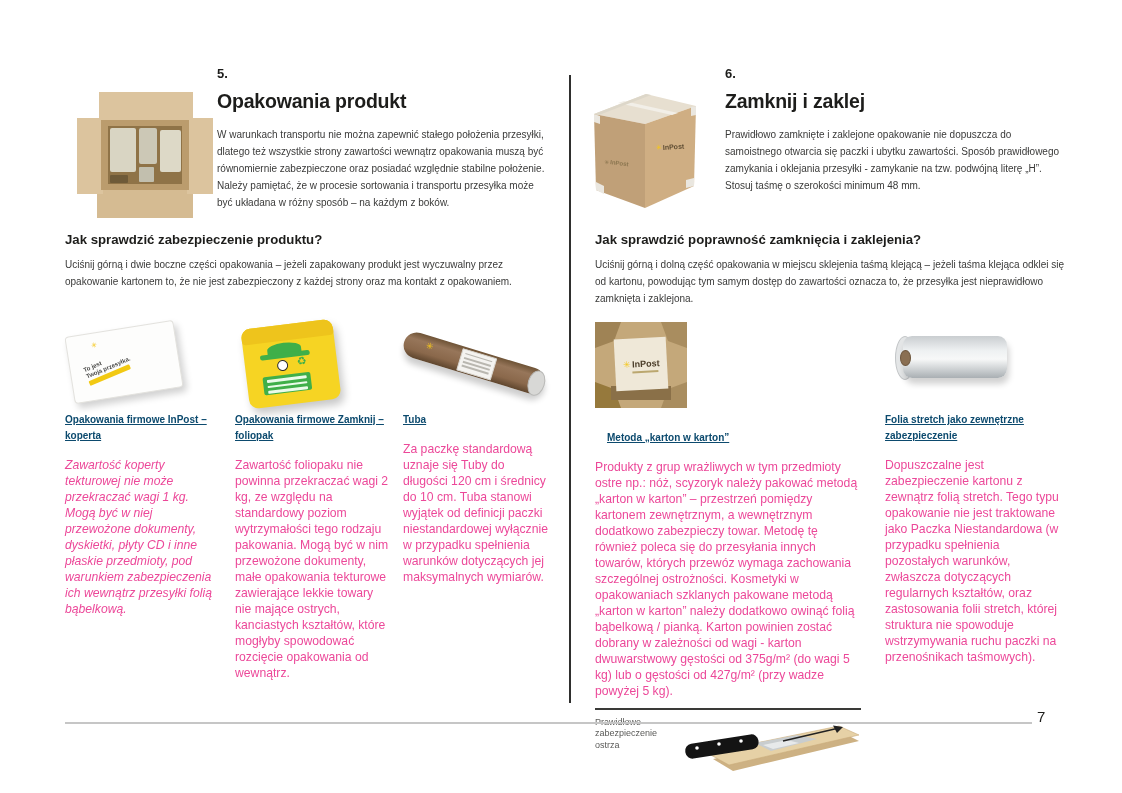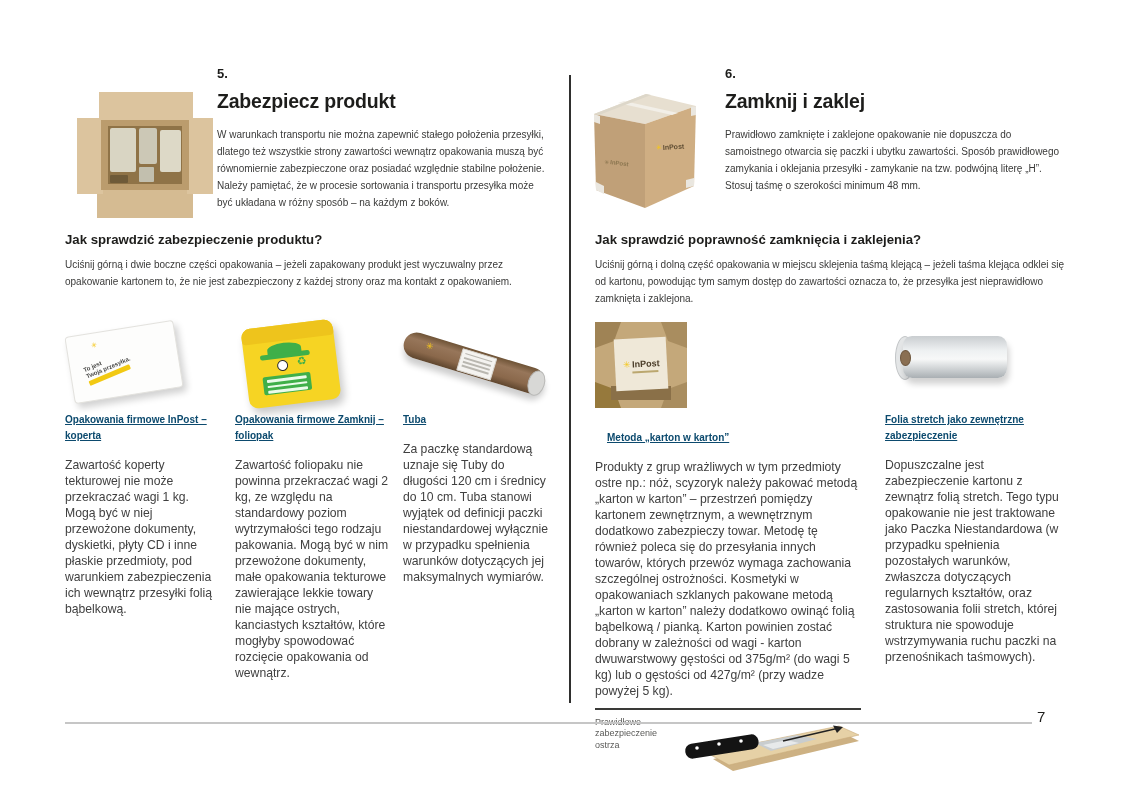--- a/index.html
+++ b/index.html
@@ -4,21 +4,21 @@
 <style>
   html,body{margin:0;padding:0;background:#ffffff;}
   #page{position:relative;width:1122px;height:793px;background:#ffffff;overflow:hidden;
         font-family:"Liberation Sans", sans-serif;color:#3a3a39;}
   .abs{position:absolute;}
   .sec-num{font-size:13px;font-weight:bold;color:#1d1d1b;}
   .sec-title{font-size:19.5px;font-weight:bold;color:#1d1d1b;letter-spacing:-0.2px;}
   .para{font-size:10px;line-height:17px;color:#3a3a39;}
   .question{font-size:13.2px;font-weight:bold;color:#1d1d1b;}
   .item-title{font-size:10px;font-weight:bold;color:#0c4a6e;line-height:16px;text-decoration:underline;}
-  .item-body{font-size:12.2px;line-height:16px;color:#404040;margin-top:13px;}
+  .item-body{font-size:12.2px;line-height:16px;color:#ec4899;margin-top:13px;}
   .v-divider{width:1.5px;background:#2f2f2e;}
   .footer-line{height:2px;background:#c6c6c6;}
   .page-num{font-size:15px;color:#1d1d1b;}
   .item-col{position:absolute;top:322px;}
   .illus-slot{height:90px;position:relative;}
   
   .env{position:absolute;left:4px;top:6px;width:108px;height:66px;background:#fdfdfc;
        border:1px solid #e3e2de;border-radius:4px;transform:rotate(-9deg);
        box-shadow:3px 5px 7px rgba(0,0,0,0.18);}
   .env-inner{position:absolute;left:14px;top:26px;transform:rotate(-14deg);}
@@ -75,39 +75,39 @@
     <rect x="26" y="30" width="88" height="70" fill="#bb9c6d"></rect>
     <rect x="33" y="36" width="74" height="58" fill="#8f7347"></rect>
     <rect x="35" y="38" width="26" height="44" rx="2" fill="#d9d5c3"></rect>
     <rect x="64" y="38" width="18" height="36" rx="2" fill="#ccc8b6"></rect>
     <rect x="85" y="40" width="21" height="42" rx="2" fill="#ddd9c7"></rect>
     <rect x="35" y="85" width="18" height="8" rx="1" fill="#6e5a38"></rect>
     <rect x="64" y="77" width="15" height="15" rx="1" fill="#c2bfae"></rect>
   </svg>
 
   <div class="abs sec-num" style="left:217px;top:66px;">5.</div>
-  <div class="abs sec-title" style="left:217px;top:90px;">Zabezpiecz produkt</div>
+  <div class="abs sec-title" style="left:217px;top:90px;">Opakowania produkt</div>
   <div class="abs para" style="left:217px;top:126px;width:334px;">W warunkach transportu nie można zapewnić stałego położenia przesyłki, dlatego też wszystkie strony zawartości wewnątrz opakowania muszą być równomiernie zabezpieczone oraz posiadać względnie stabilne położenie. Należy pamiętać, że w procesie sortowania i transportu przesyłka może być układana w różny sposób – na każdym z boków.</div>
 
   <div class="abs question" style="left:65px;top:232px;">Jak sprawdzić zabezpieczenie produktu?</div>
   <div class="abs para" style="left:65px;top:256px;width:487px;">Uciśnij górną i dwie boczne części opakowania – jeżeli zapakowany produkt jest wyczuwalny przez opakowanie kartonem to, że nie jest zabezpieczony z każdej strony oraz ma kontakt z opakowaniem.</div>
 
   <div class="item-col" style="left:65px;width:152px;">
     <div class="illus-slot">
       <div class="env">
         <div class="env-logo">✳</div>
         <div class="env-inner">
           <div class="env-line">To jest</div>
           <div class="env-line">Twoja przesyłka.</div>
           <div class="env-ybar"></div>
         </div>
       </div>
     </div>
     <div class="item-title">Opakowania firmowe InPost – koperta</div>
-    <div class="item-body" style="width:150px;">Zawartość koperty tekturowej nie może przekraczać wagi 1 kg. Mogą być w niej przewożone dokumenty, dyskietki, płyty CD i inne płaskie przedmioty, pod warunkiem zabezpieczenia ich wewnątrz przesyłki folią bąbelkową.</div>
+    <div class="item-body" style="width:150px;font-style:italic;">Zawartość koperty tekturowej nie może przekraczać wagi 1 kg. Mogą być w niej przewożone dokumenty, dyskietki, płyty CD i inne płaskie przedmioty, pod warunkiem zabezpieczenia ich wewnątrz przesyłki folią bąbelkową.</div>
   </div>
 
   <div class="item-col" style="left:235px;width:158px;">
     <div class="illus-slot">
       <div class="fol">
         <div class="fol-flap"></div>
         <div class="fol-hat"></div>
         <div class="fol-brim"></div>
         <div class="fol-eye"></div>
         <div class="fol-recycle">♻</div>

